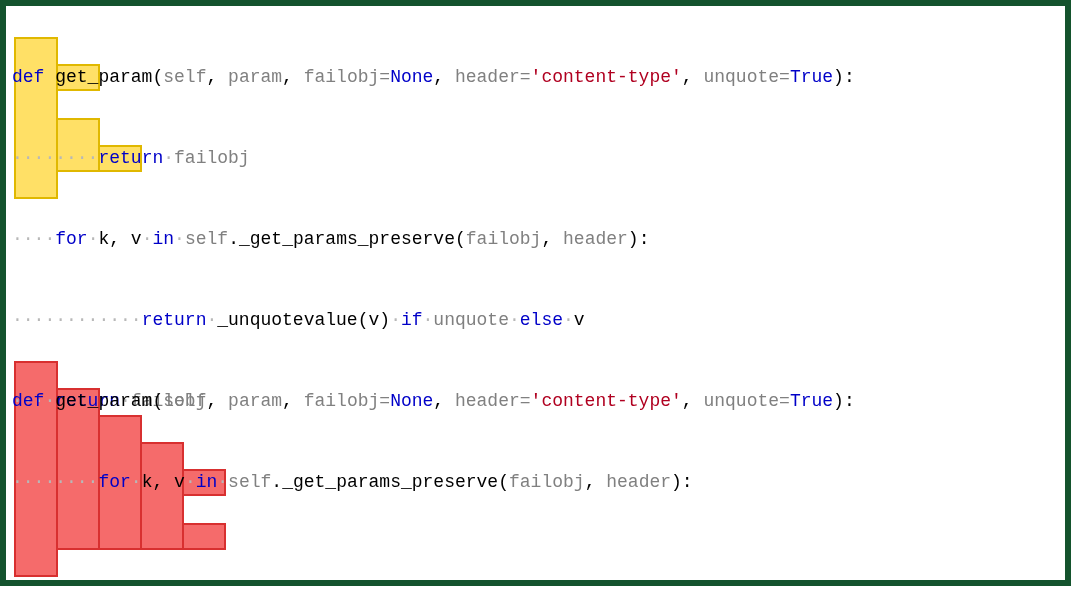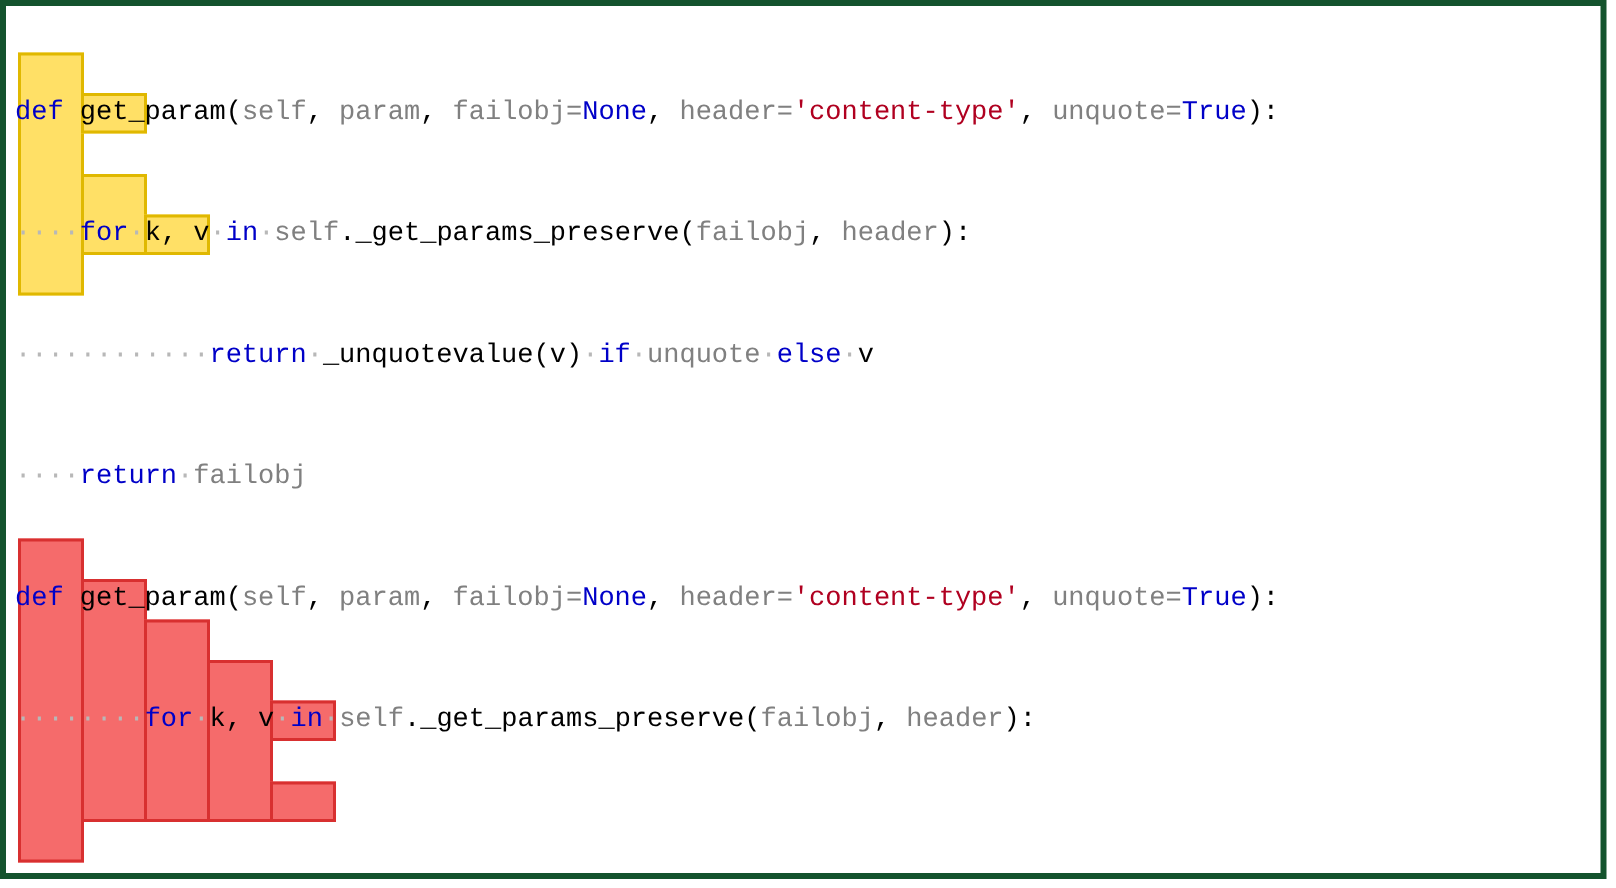--- a/index.html
+++ b/index.html
@@ -4,21 +4,21 @@
 <style>
   body {
     margin: 0;
     padding: 0;
     font-family: "Consolas", "Courier New", monospace;
     font-size: 18px;
     line-height: 27px;
     background: #fff;
   }
   .frame {
-    border: 4px solid #14532d;
+    border: 6px solid #14532d;
     width: 1071px;
     height: 586px;
     box-sizing: border-box;
     position: relative;
     overflow: hidden;
   }
   .code-block {
     position: absolute;
     left: 6px;
     white-space: pre;
@@ -54,20 +54,21 @@
 
   <div class="hl hl-r" style="left:8px; top:355px; width:44px; height:216px;"></div>
   <div class="hl hl-r" style="left:50px; top:382px; width:44px; height:162px;"></div>
   <div class="hl hl-r" style="left:92px; top:409px; width:44px; height:135px;"></div>
   <div class="hl hl-r" style="left:134px; top:436px; width:44px; height:108px;"></div>
   <div class="hl hl-r" style="left:176px; top:463px; width:44px; height:27px;"></div>
   <div class="hl hl-r" style="left:176px; top:517px; width:44px; height:27px;"></div>
 
   <div class="code-block block1">
     <div class="line"><span class="kw">def</span><span class="txt"> get_param</span><span class="txt">(</span><span class="id">self</span><span class="txt">, </span><span class="id">param</span><span class="txt">, </span><span class="id">failobj</span><span class="op">=</span><span class="const">None</span><span class="txt">, </span><span class="id">header</span><span class="op">=</span><span class="str">'content-type'</span><span class="txt">, </span><span class="id">unquote</span><span class="op">=</span><span class="const">True</span><span class="txt">):</span></div>
+    <div class="line"><span class="dot">········</span><span class="kw">return</span><span class="dot">·</span><span class="id">failobj</span></div>
     <div class="line"><span class="dot">····</span><span class="kw">for</span><span class="dot">·</span><span class="txt">k</span><span class="txt">, </span><span class="txt">v</span><span class="dot">·</span><span class="kw">in</span><span class="dot">·</span><span class="id">self</span><span class="txt">.</span><span class="txt">_get_params_preserve</span><span class="txt">(</span><span class="id">failobj</span><span class="txt">, </span><span class="id">header</span><span class="txt">):</span></div>
     <div class="line"><span class="dot">············</span><span class="kw">return</span><span class="dot">·</span><span class="txt">_unquotevalue</span><span class="txt">(</span><span class="txt">v</span><span class="txt">)</span><span class="dot">·</span><span class="kw">if</span><span class="dot">·</span><span class="id">unquote</span><span class="dot">·</span><span class="kw">else</span><span class="dot">·</span><span class="txt">v</span></div>
     <div class="line"><span class="dot">····</span><span class="kw">return</span><span class="dot">·</span><span class="id">failobj</span></div>
   </div>
 
   <div class="code-block block2">
     <div class="line"><span class="kw">def</span><span class="txt"> get_param</span><span class="txt">(</span><span class="id">self</span><span class="txt">, </span><span class="id">param</span><span class="txt">, </span><span class="id">failobj</span><span class="op">=</span><span class="const">None</span><span class="txt">, </span><span class="id">header</span><span class="op">=</span><span class="str">'content-type'</span><span class="txt">, </span><span class="id">unquote</span><span class="op">=</span><span class="const">True</span><span class="txt">):</span></div>
     <div class="line"><span class="dot">········</span><span class="kw">for</span><span class="dot">·</span><span class="txt">k</span><span class="txt">, </span><span class="txt">v</span><span class="dot">·</span><span class="kw">in</span><span class="dot">·</span><span class="id">self</span><span class="txt">.</span><span class="txt">_get_params_preserve</span><span class="txt">(</span><span class="id">failobj</span><span class="txt">, </span><span class="id">header</span><span class="txt">):</span></div>
     
     

